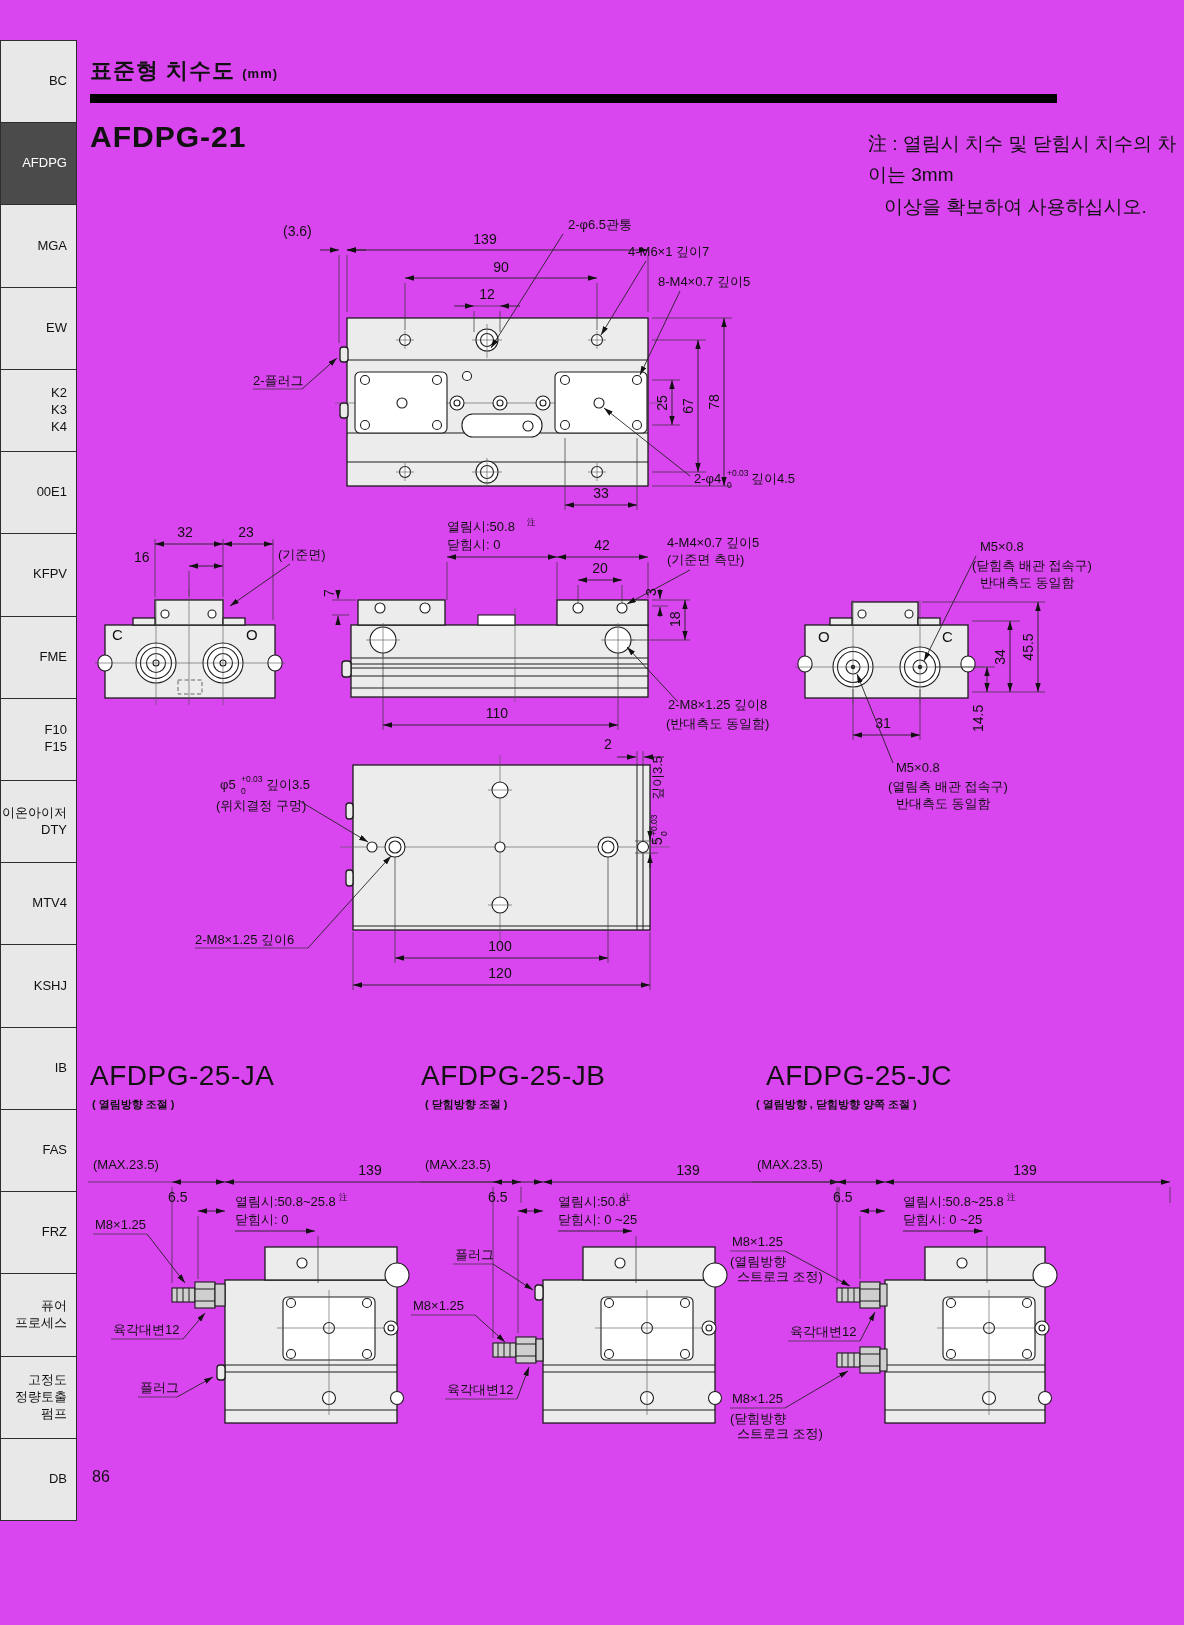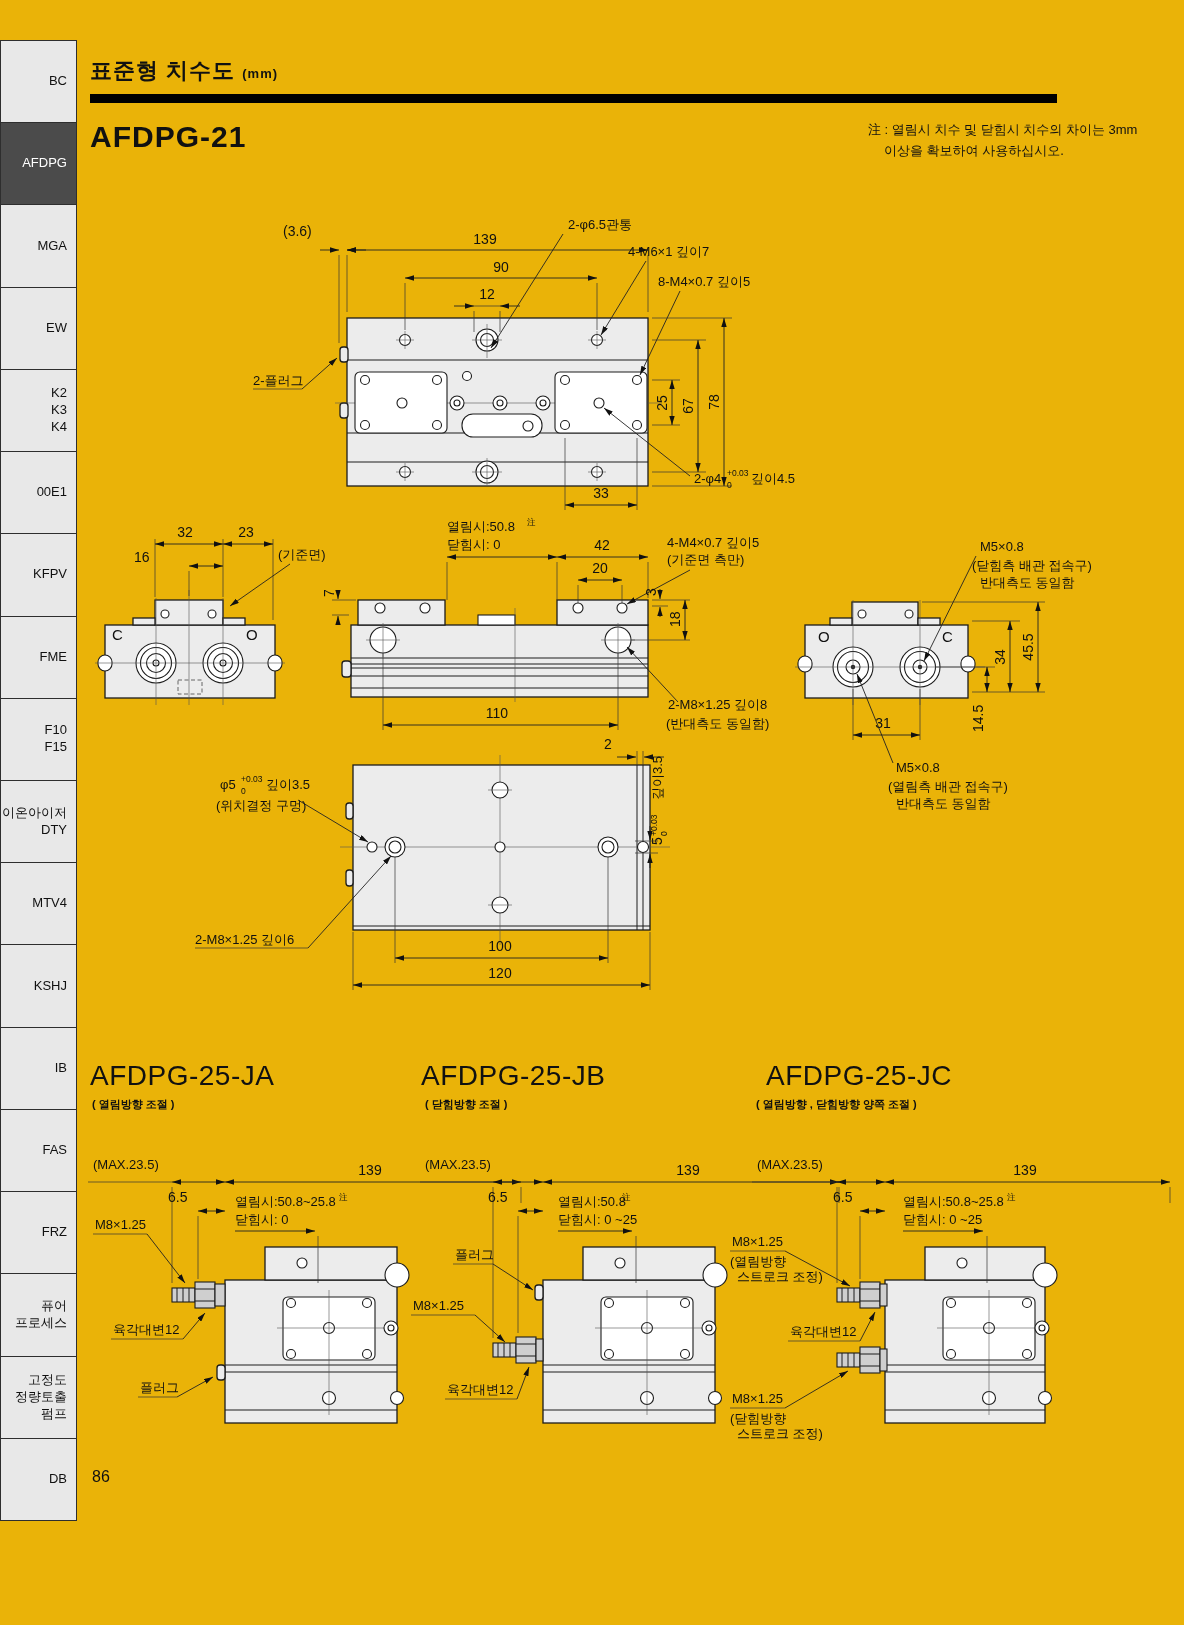--- a/index.html
+++ b/index.html
@@ -1,29 +1,29 @@
 <!DOCTYPE html>
 <html><head>
 <meta charset="utf-8">
 <style>
   html,body{margin:0;padding:0;background:#fff}
-  .page{position:relative;width:1184px;height:1625px;background:#eab308;overflow:hidden;
+  .page{position:relative;width:1184px;height:1625px;background:#d946ef;overflow:hidden;
         font-family:"Liberation Sans",sans-serif;color:#111}
   
   .sidebar{position:absolute;left:0;top:41px;width:77px;height:1480px;display:flex;flex-direction:column}
   .tab{flex:1;display:flex;align-items:center;justify-content:flex-end;padding-right:9px;
        background:#e8e8e8;border:1px solid #2e2e2e;margin-top:-1px;font-size:13px;
        text-align:right;white-space:pre-line;line-height:1.3}
   .tab.active{background:#4b4b4b;color:#fff}
   
   .hdr-title{position:absolute;left:90px;top:56px;font-size:22px;font-weight:bold;letter-spacing:1px}
   .hdr-unit{font-size:13px;font-weight:bold}
   .black-bar{position:absolute;left:90px;top:94px;width:967px;height:9px;background:#000}
   .model-title{position:absolute;left:90px;top:120px;font-size:30px;font-weight:bold;letter-spacing:1px}
-  .note{position:absolute;left:868px;top:119px;font-size:13px;line-height:1.65}
+  .note{position:absolute;left:868px;top:128px;font-size:19px;line-height:1.65}
   .note .l2{padding-left:16px}
   .pagenum{position:absolute;left:92px;top:1468px;font-size:16px}
   
   .vt{position:absolute;font-size:28px;font-weight:normal;letter-spacing:.5px}
   .vs{position:absolute;font-size:11px;font-weight:bold}
   
   svg{position:absolute}
   svg text{font-family:"Liberation Sans",sans-serif;fill:#111}
   .ol{fill:#ececec;stroke:#1c1c1c;stroke-width:1.3}
   .ow{fill:#fff;stroke:#1c1c1c;stroke-width:1.1}

